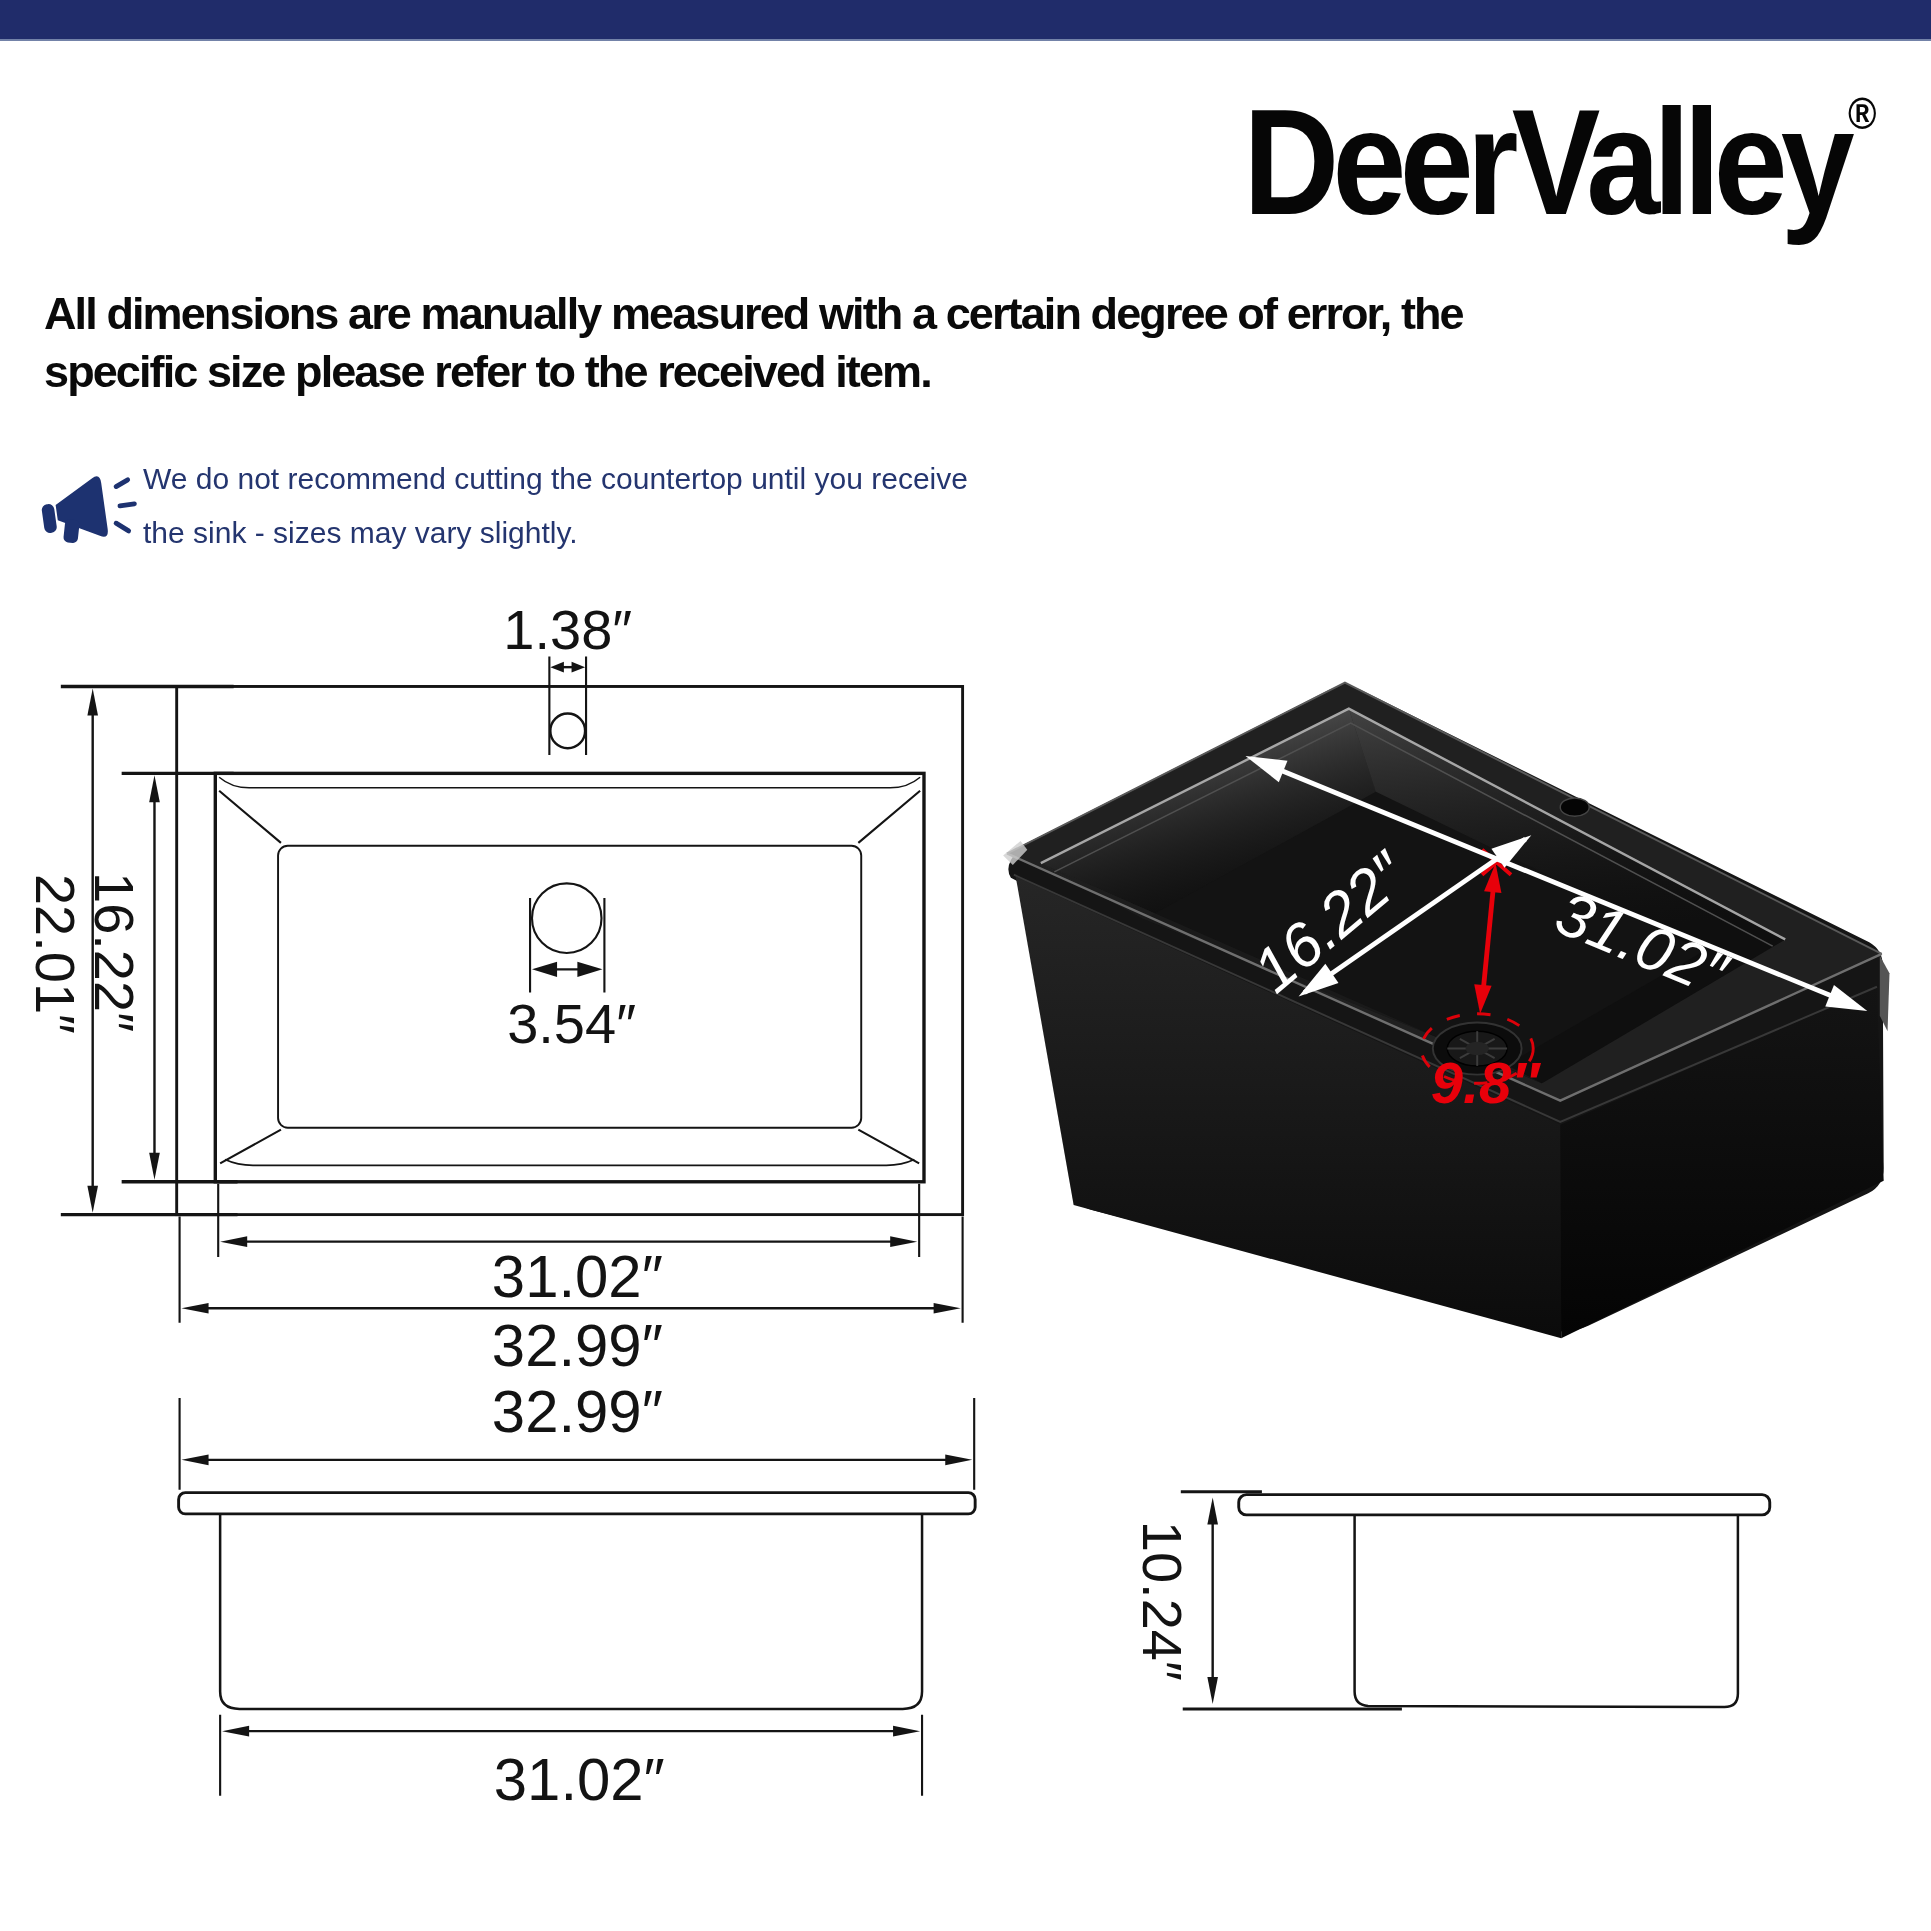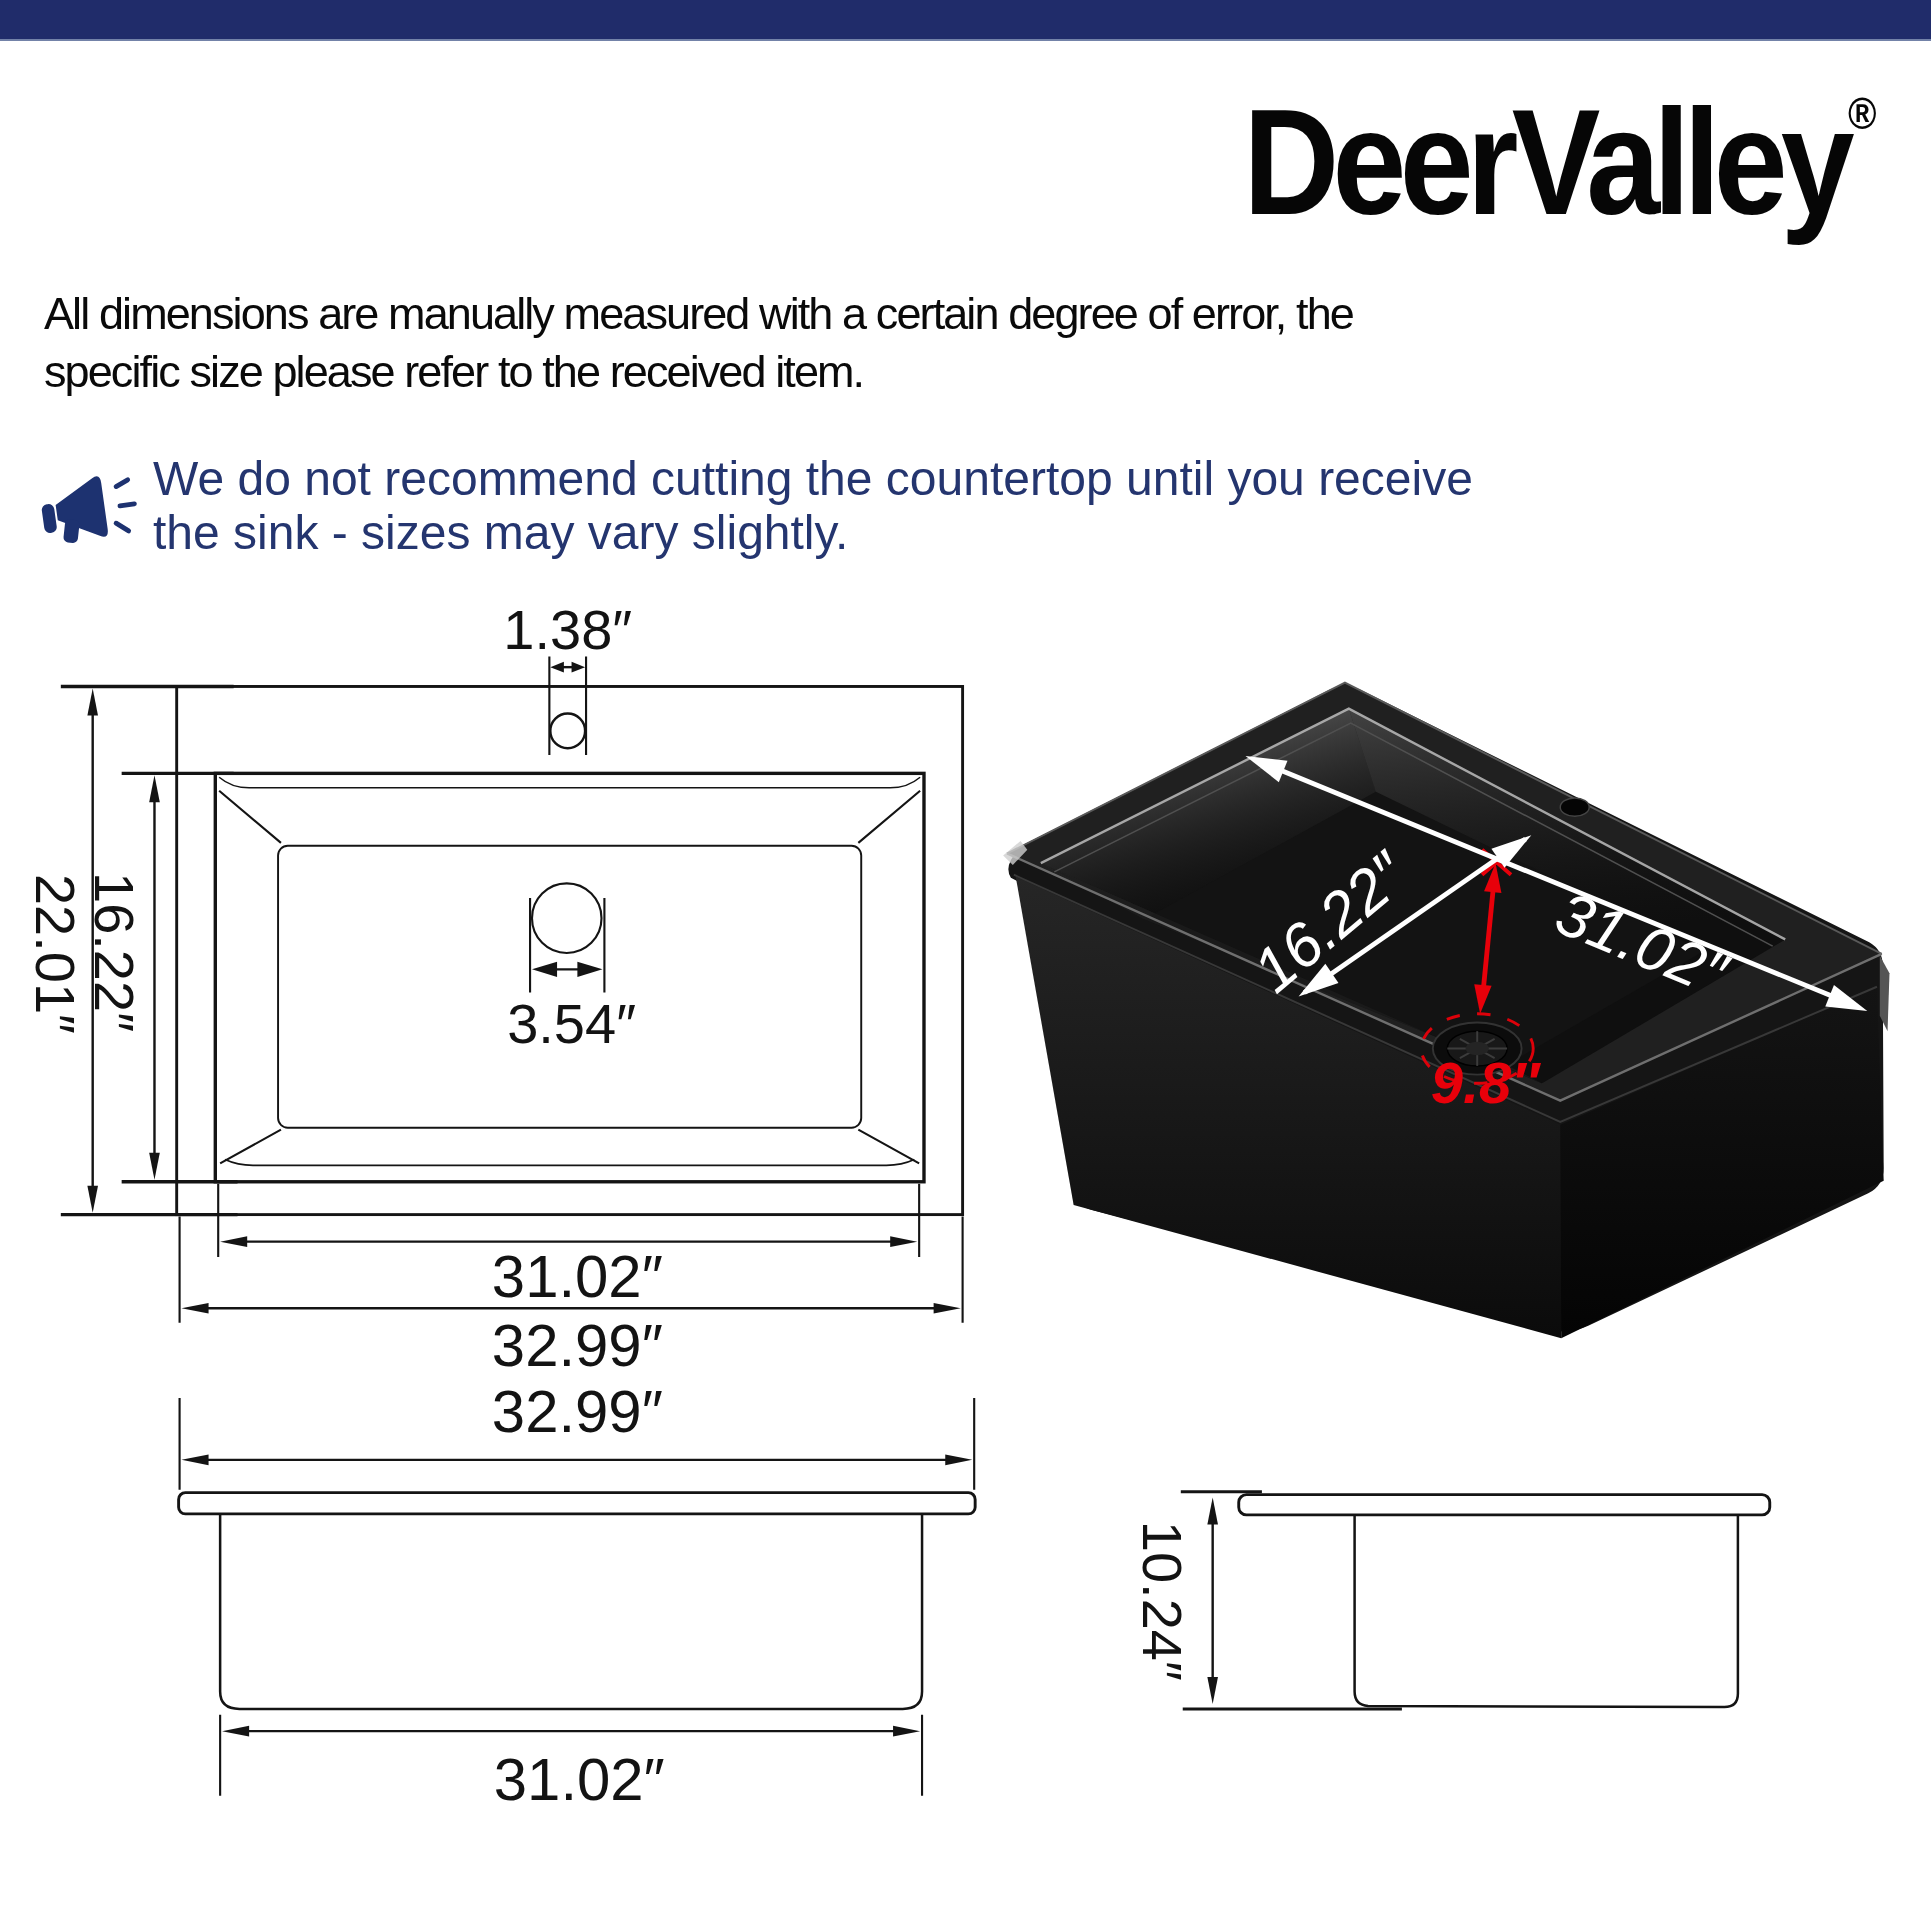--- a/index.html
+++ b/index.html
@@ -4,22 +4,22 @@
 <style>
   html,body{margin:0;padding:0;}
   body{width:1931px;height:1931px;position:relative;background:#ffffff;overflow:hidden;
        font-family:"Liberation Sans",sans-serif;}
   #header-bar{position:absolute;left:0;top:0;width:1931px;height:39px;background:#202c6a;
        border-bottom:2.9px solid #7382a8;}
   #brand{position:absolute;top:75px;right:55px;font-size:151px;font-weight:800;color:#060606;
        letter-spacing:-7.7px;white-space:nowrap;transform:scaleX(.88);transform-origin:100% 50%;}
   #brand sup{font-size:44px;letter-spacing:0;vertical-align:85px;font-weight:700;}
   #disclaimer{position:absolute;left:44px;top:285px;width:1506px;font-size:45px;line-height:58px;
-       font-weight:400;color:#0a0a0a;letter-spacing:-1.9px;white-space:pre-line;}
-  #note{position:absolute;left:153px;top:452px;width:1506px;font-size:48px;line-height:54px;
+       font-weight:700;color:#0a0a0a;letter-spacing:-1.9px;white-space:pre-line;}
+  #note{position:absolute;left:143px;top:452px;width:1506px;font-size:30px;line-height:54px;
        color:#24356f;letter-spacing:0;white-space:pre-line;}
   #note-icon{position:absolute;left:39px;top:471px;}
   svg text{font-family:"Liberation Sans",sans-serif;fill:#131313;}
   .dim{font-size:58px;}
   .dimbig{font-size:62px;}
   .iso-label{font-size:64px;font-style:italic;fill:#ffffff;font-weight:500;}
   .red-label{font-size:60px;font-style:italic;fill:#e8000a;font-weight:600;}
 </style>
 </head>
 <body>

